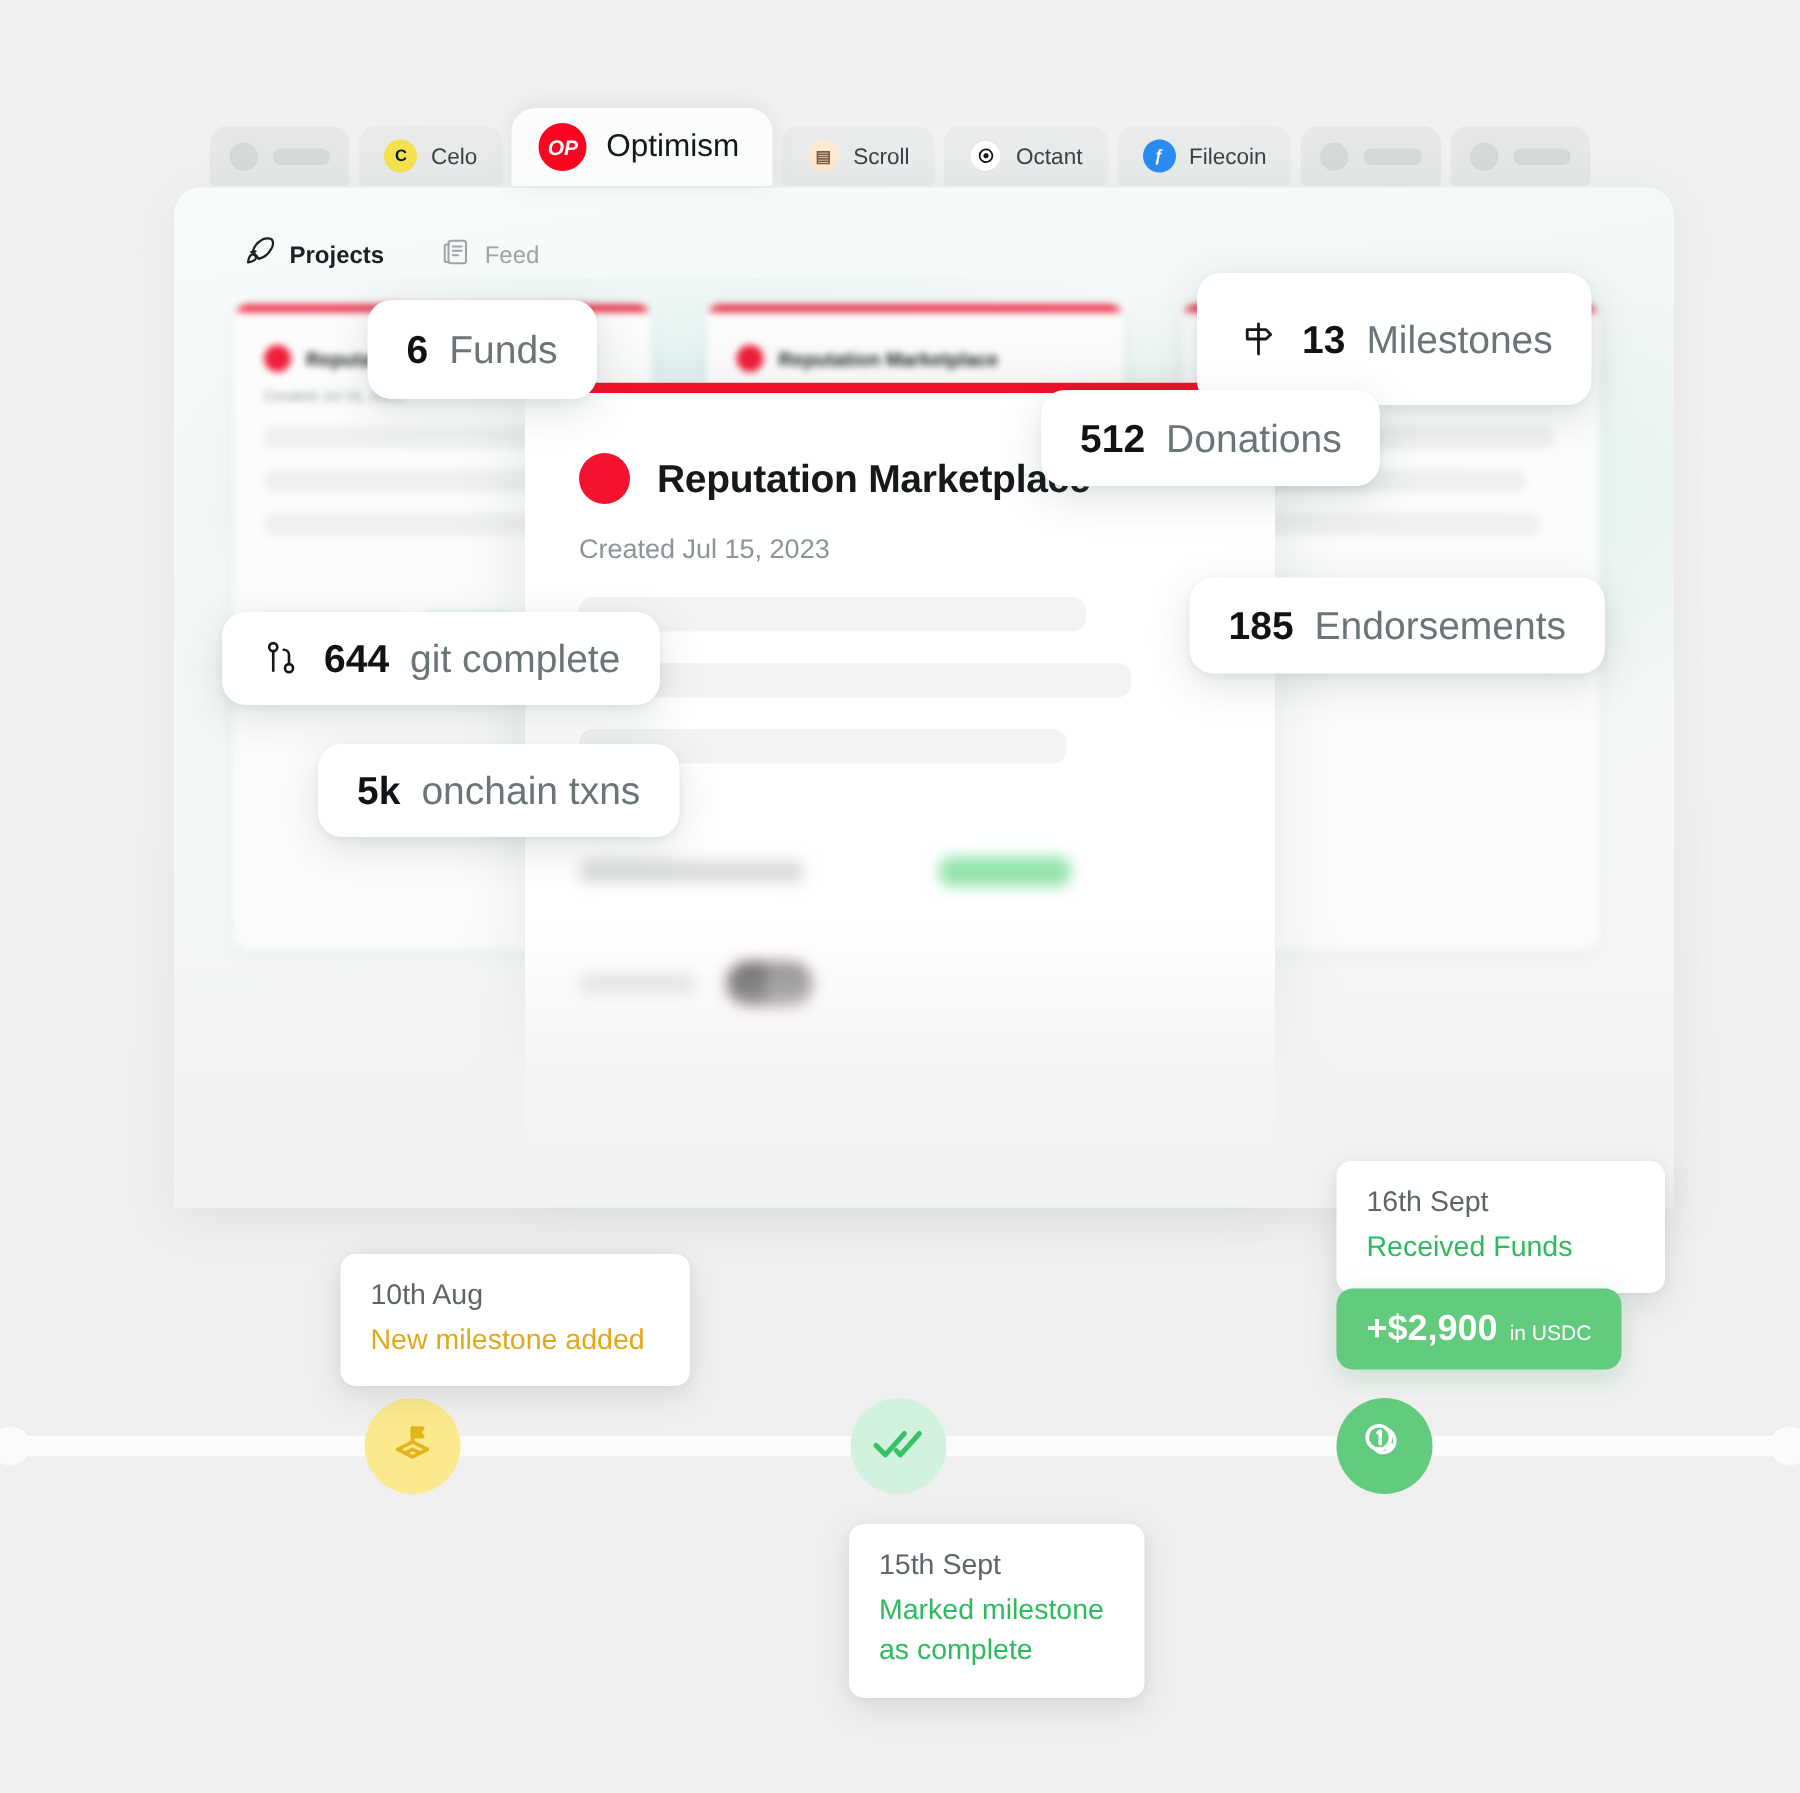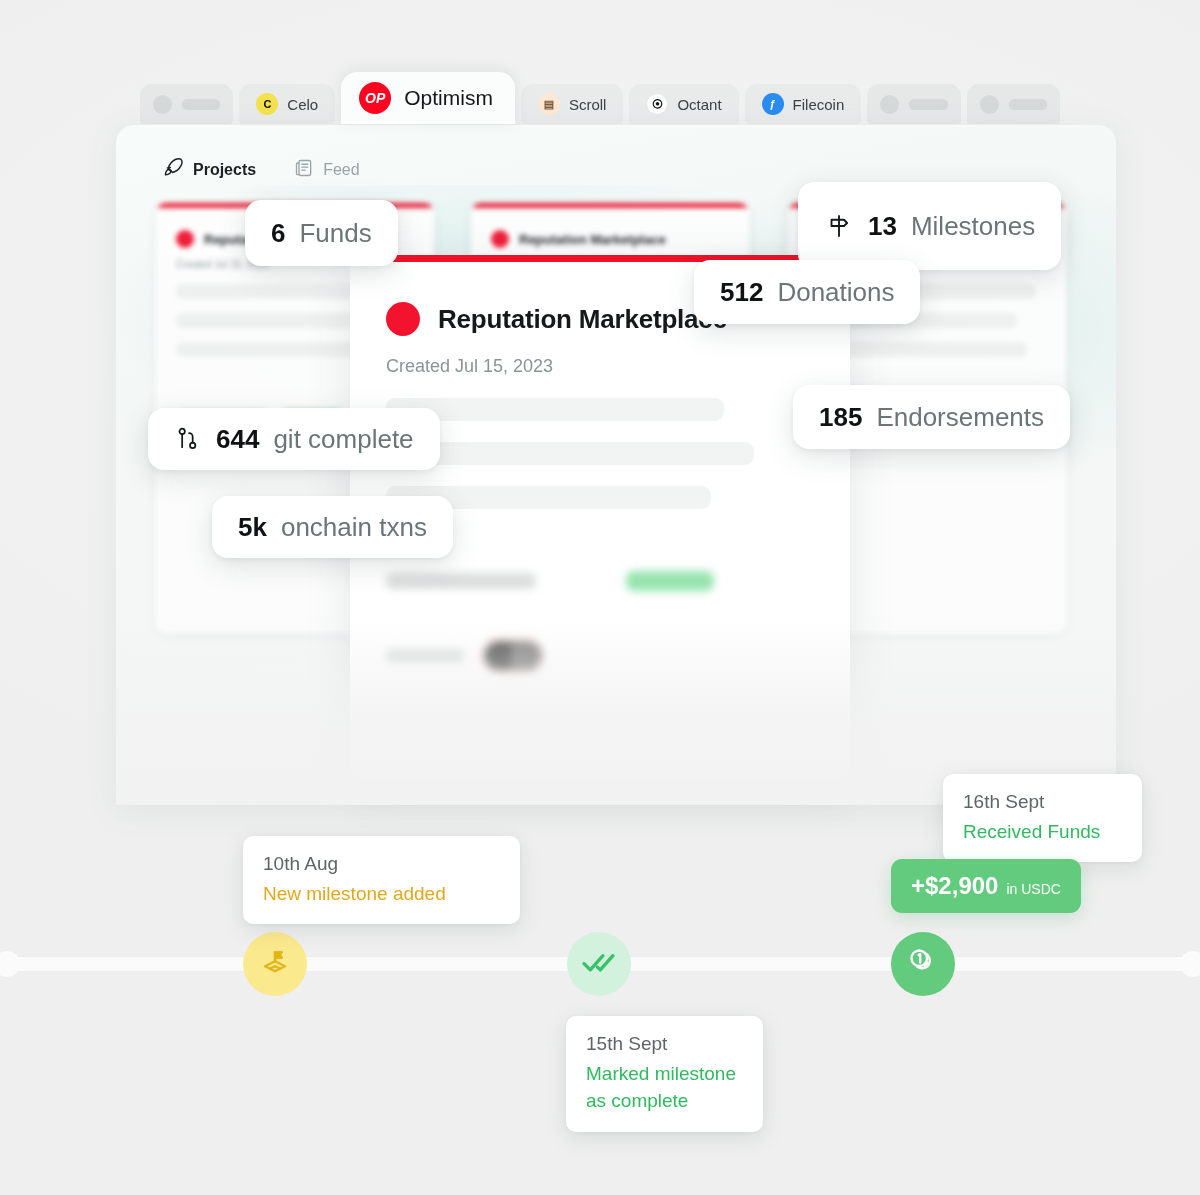--- a/index.html
+++ b/index.html
@@ -254,23 +254,23 @@
     border-radius: 10px;
     box-shadow: 0 6px 22px rgba(60,80,80,0.13), 0 1px 4px rgba(60,80,80,0.06);
     padding: 17px 20px;
     z-index: 14;
   }
   .tl-date { font-size: 19px; color: #5d6569; margin-bottom: 5px; }
   .tl-text { font-size: 19px; line-height: 1.44; }
   .tl-text.amber { color: #e3a81a; }
   .tl-text.green { color: #2fbb5d; }
 
-  #card-aug  { left: 243px; top: 836px; width: 277px; }
+  #card-aug  { left: 227px; top: 836px; width: 233px; }
   #card-sept15 { left: 566px; top: 1016px; width: 197px; }
-  #card-sept16 { left: 943px; top: 774px; width: 199px; }
+  #card-sept16 { left: 891px; top: 774px; width: 219px; }
 
   .amount-pill {
     position: absolute;
     left: 891px; top: 859px;
     background: #62cb7e;
     color: #ffffff;
     border-radius: 11px;
     padding: 13px 20px;
     display: flex; align-items: baseline; gap: 8px;
     box-shadow: 0 5px 18px rgba(70,170,100,0.23);

